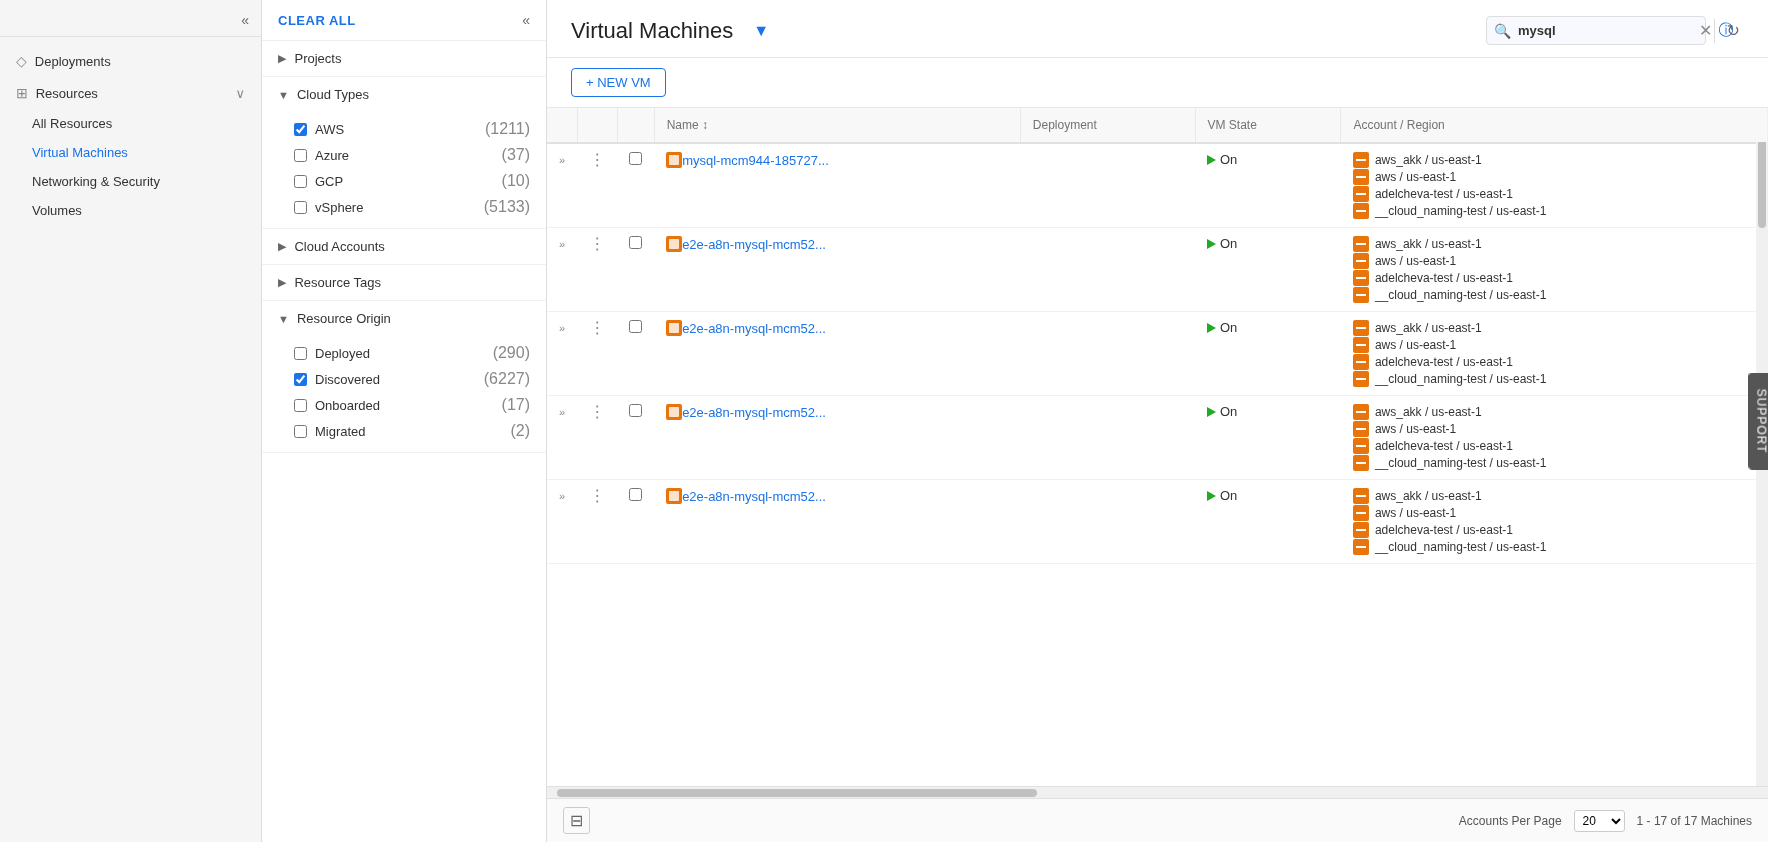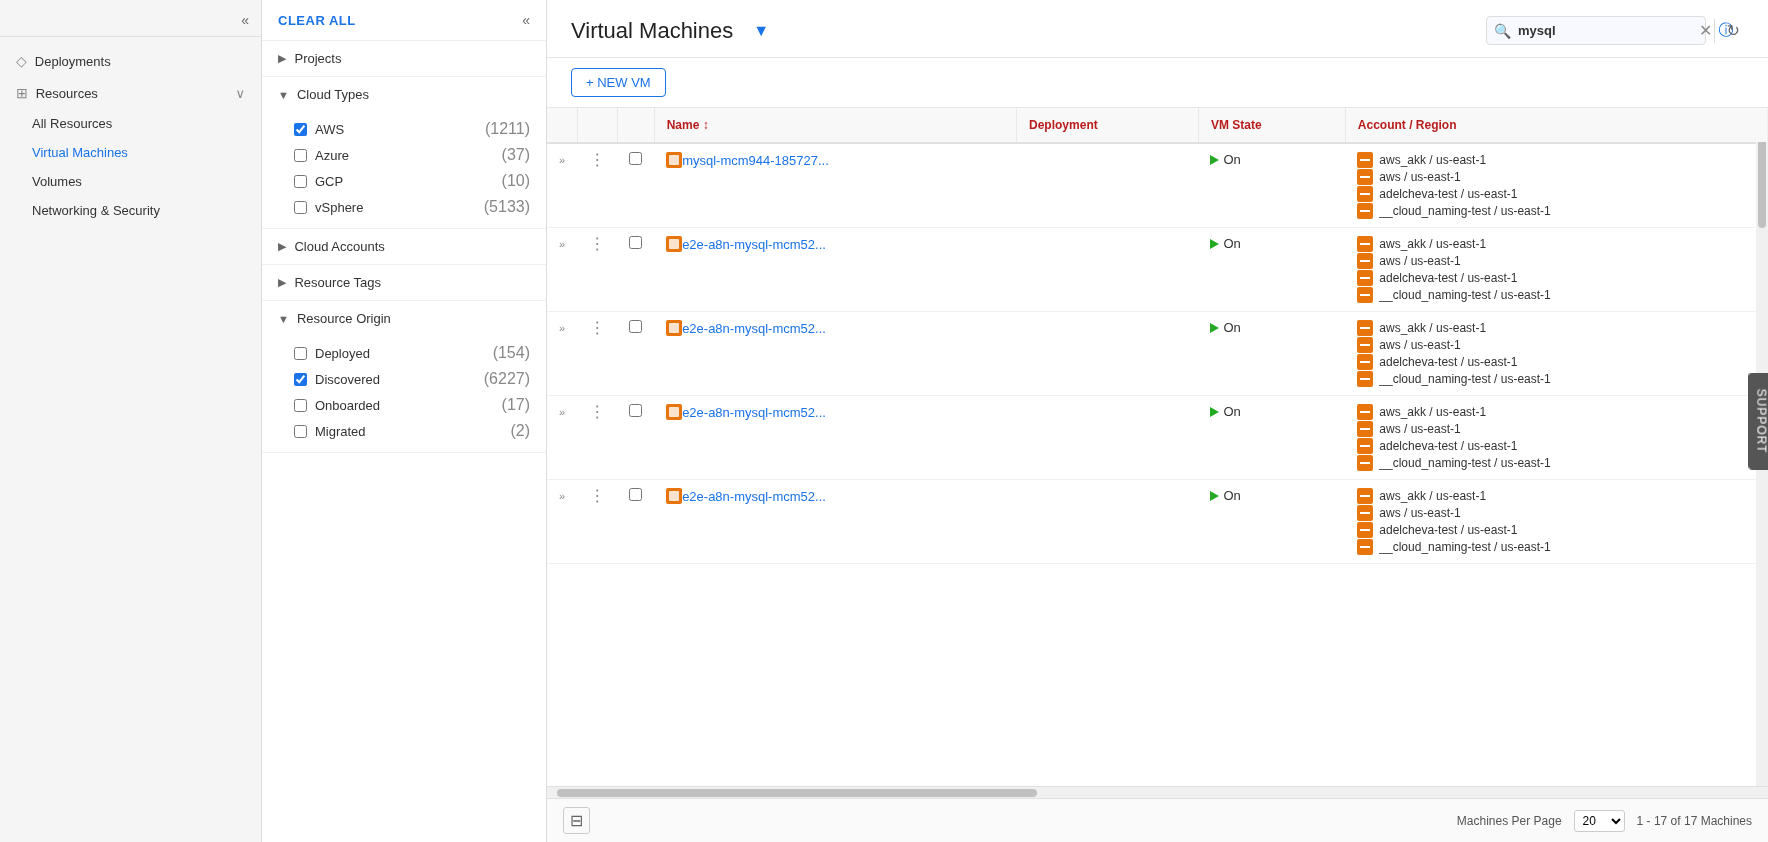--- a/index.html
+++ b/index.html
@@ -171,22 +171,22 @@
       width: 100%;
       border-collapse: collapse;
       font-size: 13px;
     }
     thead th {
       background: #f8f8f8;
       border-bottom: 2px solid #e0e0e0;
       border-right: 1px solid #e8e8e8;
       padding: 10px 12px;
       text-align: left;
-      font-weight: 700;
-      color: #b91c1c;
+      font-weight: 400;
+      color: #737373;
       font-size: 12px;
       position: sticky;
       top: 0;
       z-index: 1;
     }
     thead th:first-child { width: 30px; }
     thead th:nth-child(2) { width: 30px; }
     thead th:nth-child(3) { width: 30px; }
     tbody tr { border-bottom: 1px solid #f0f0f0; }
     tbody td { padding: 8px 12px; vertical-align: top; color: #333; }
@@ -299,24 +299,24 @@
       <span>Resources</span>
       <span class="expand-icon">∨</span>
     </div>
     <div class="nav-sub-item">
       <span>All Resources</span>
     </div>
     <div class="nav-sub-item active">
       <span>Virtual Machines</span>
     </div>
     <div class="nav-sub-item">
+      <span>Networking &amp; Security</span>
+    </div>
+    <div class="nav-sub-item">
       <span>Volumes</span>
-    </div>
-    <div class="nav-sub-item">
-      <span>Networking &amp; Security</span>
     </div>
   </nav>
 </div>
 
 <div class="filter-panel">
   <div class="filter-header">
     <span class="clear-all-btn">CLEAR ALL</span>
     <span class="filter-collapse-btn">«</span>
   </div>
 
@@ -372,21 +372,21 @@
 
   <div class="filter-section">
     <div class="filter-section-header">
       <span class="arrow">▼</span>
       <span>Resource Origin</span>
     </div>
     <div class="filter-items">
       <label class="filter-item">
         <input type="checkbox" style="">
         <span>Deployed</span>
-        <span class="count">(154)</span>
+        <span class="count">(290)</span>
       </label>
       <label class="filter-item">
         <input type="checkbox" checked="" style="">
         <span>Discovered</span>
         <span class="count">(6227)</span>
       </label>
       <label class="filter-item">
         <input type="checkbox" style="">
         <span>Onboarded</span>
         <span class="count">(17)</span>
@@ -682,21 +682,21 @@
   </div>
 
   <div class="horiz-scroll">
     <div class="horiz-scroll-thumb"></div>
   </div>
 
   <div class="table-footer">
     <div class="footer-left">
       <button class="icon-btn" style="border:1px solid #ccc; border-radius:3px; padding:3px 6px;">⊟</button>
     </div>
-    <span>Machines Per Page</span>
+    <span>Accounts Per Page</span>
     <select class="per-page-select">
       <option>20</option>
       <option>10</option>
       <option>50</option>
       <option>100</option>
     </select>
     <span>1 - 17 of 17 Machines</span>
   </div>
 </div>
 

